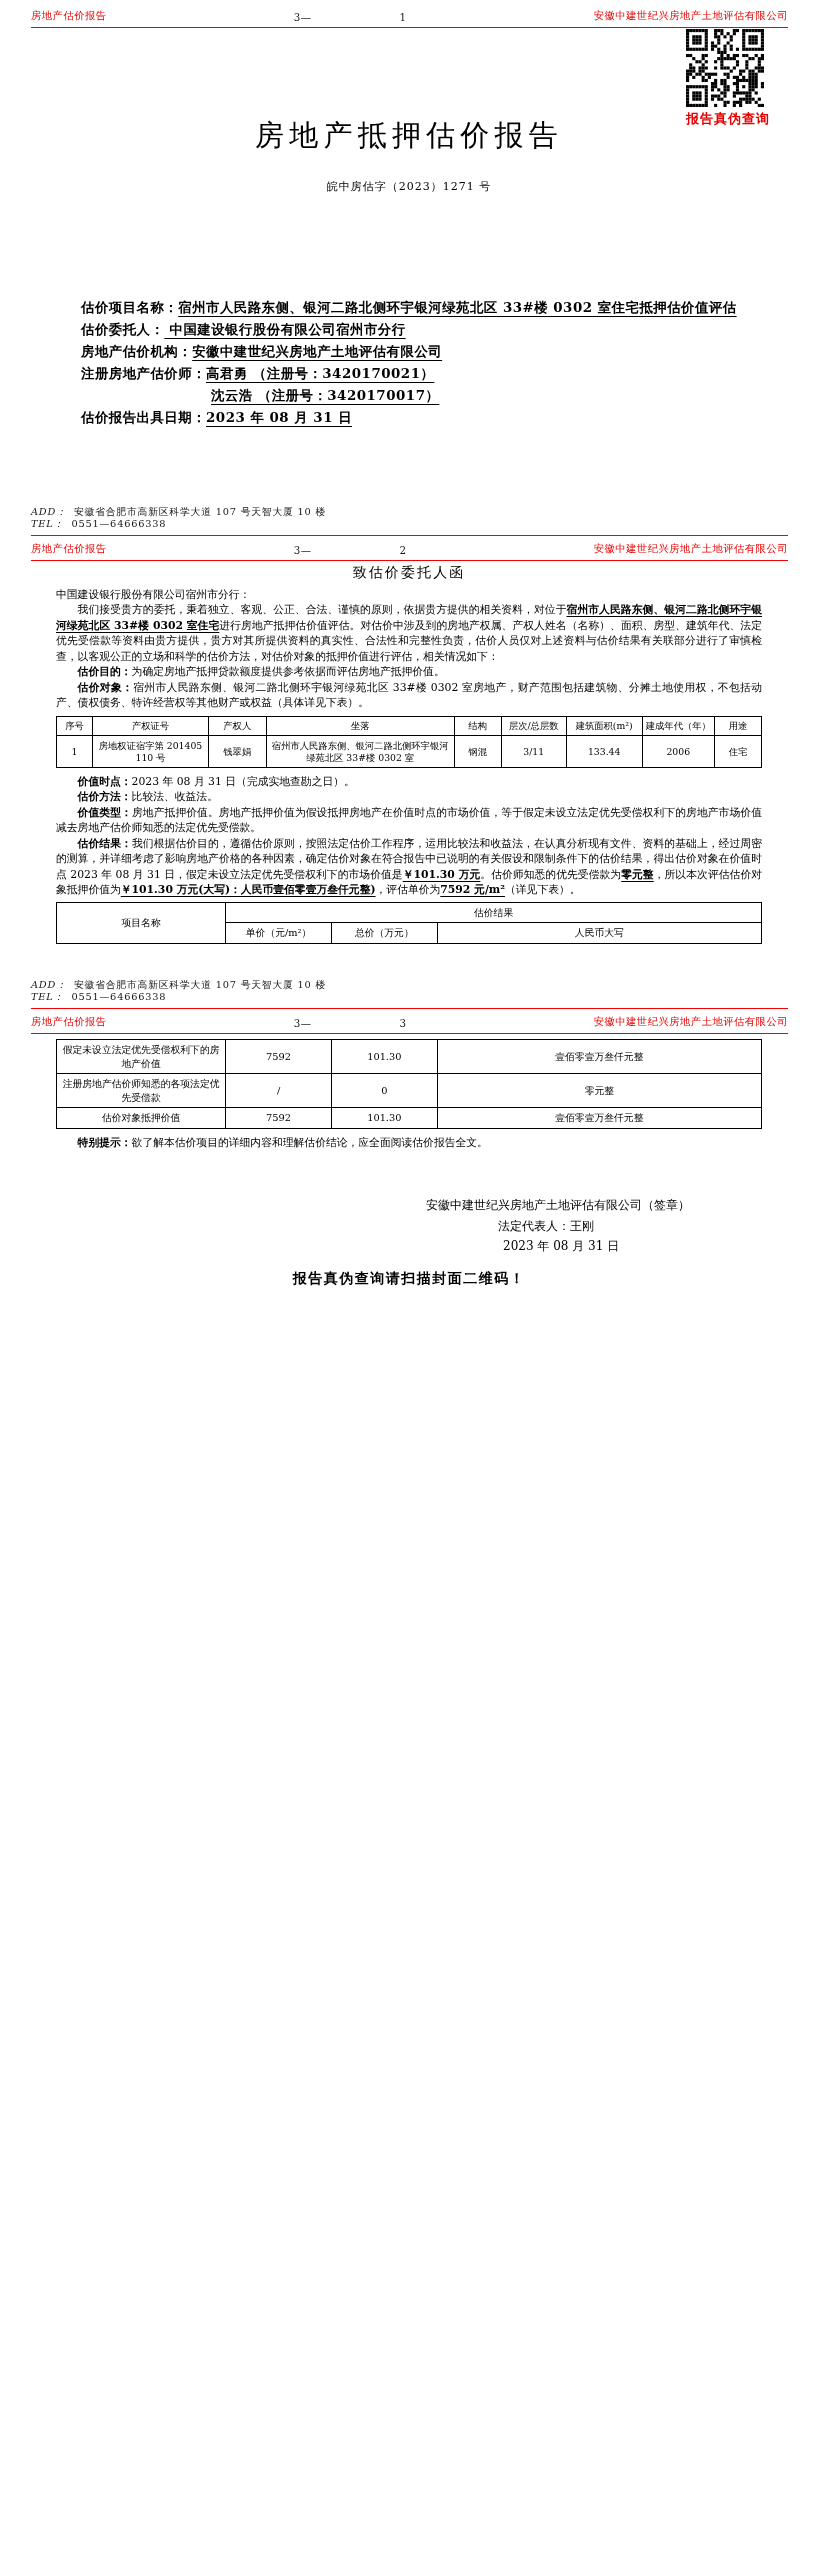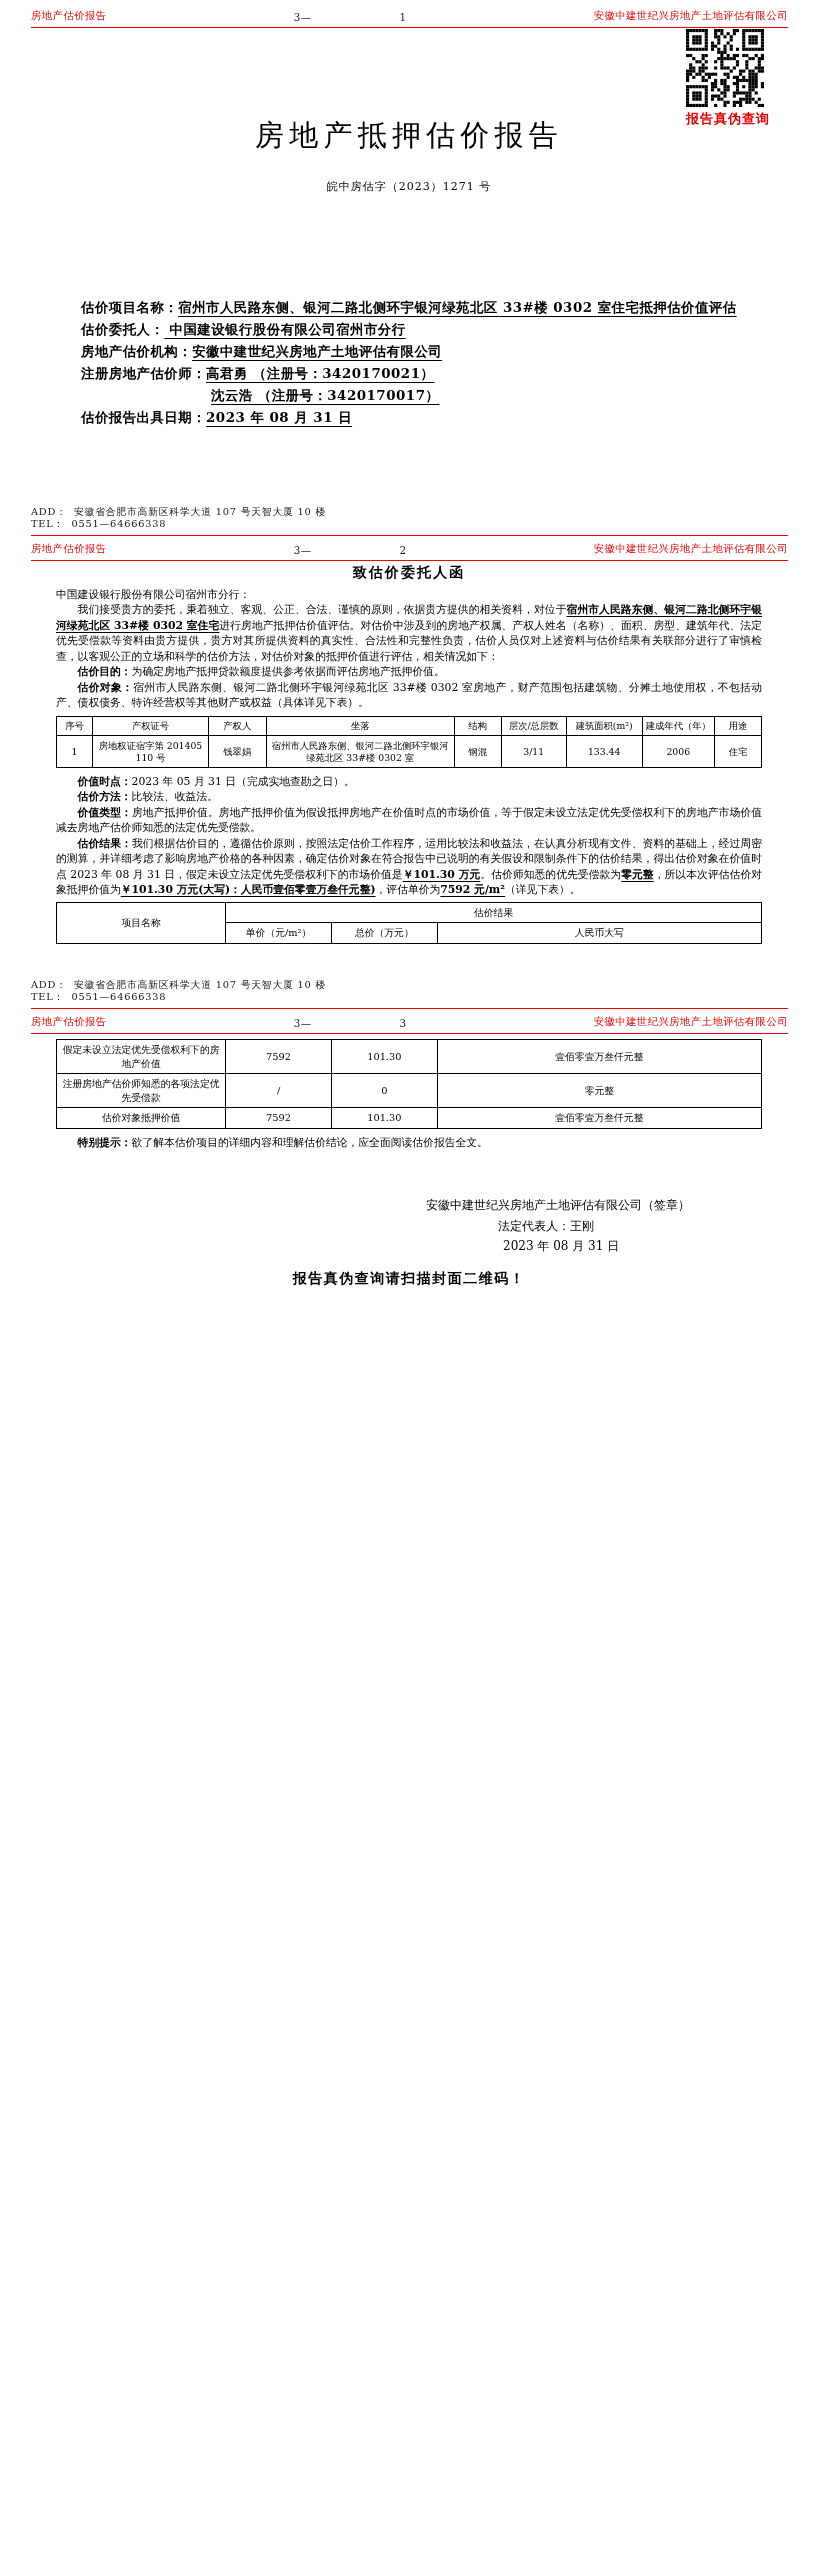--- a/index.html
+++ b/index.html
@@ -14,38 +14,38 @@
     padding-bottom:3.6px;border-bottom:1.5px solid #f20000;
     font-size:10.3px;letter-spacing:0.5px;
   }
   .ph-doc,.ph-company{color:#e60000;}
   .ph-center{display:flex;gap:88px;color:#1a1a1a;}
   .page-footer{
     position:absolute;left:31px;right:30px;
     padding-bottom:4.6px;border-bottom:1.5px solid #f20000;
     font-size:9.8px;line-height:12.4px;color:#161616;letter-spacing:0.8px;
   }
-  .pf-label{margin-right:7.2px;}
+  .pf-label{margin-right:7.2px;font-style:italic;}
   
   .qr-block{position:absolute;top:29px;left:686px;width:78px;text-align:center;}
   .qr-code{width:78px;height:78px;background:#fff;}
   .qr-caption{margin-top:3.1px;font-size:13px;color:#e60000;font-weight:700;letter-spacing:1px;white-space:nowrap;}
   .report-title{position:absolute;top:116px;left:0;width:100%;text-align:center;
     font-size:29px;font-weight:400;letter-spacing:5.2px;}
   .doc-number{position:absolute;top:179px;left:0;width:100%;text-align:center;
     font-size:11px;letter-spacing:1px;}
   .cover-form{position:absolute;top:297px;left:81px;right:77px;
     font-size:13.4px;line-height:20px;font-weight:700;letter-spacing:0.5px;text-align:justify;}
   .cover-field{margin-bottom:2px;}
   .f-value{text-decoration:underline;text-underline-offset:3.6px;}
   .indent-appraiser{padding-left:130px;}
   
   .letter-section{position:absolute;top:565px;left:56px;right:56px;
     font-size:10.8px;line-height:15.5px;text-align:justify;}
-  .letter-title{text-align:center;font-size:14px;font-weight:700;letter-spacing:2.1px;margin-bottom:6.2px;}
+  .letter-title{text-align:center;font-size:14px;font-weight:400;letter-spacing:2.1px;margin-bottom:6.2px;}
   .salutation{font-weight:400;}
   .para{margin:0;text-indent:2em;}
   .b{font-weight:700;}
   .em{font-weight:700;text-decoration:underline;text-underline-offset:2.6px;}
   
   .tbl{width:100%;border-collapse:collapse;table-layout:fixed;text-align:center;}
   .tbl td{border:0.8px solid #000;padding:3.1px 3.1px;vertical-align:middle;word-break:break-all;}
   .property-table{margin:5.2px 0;font-size:9.3px;line-height:12.4px;}
   .result-table-head{margin-top:4.1px;font-size:9.8px;line-height:13.4px;}
   .result-table-body{font-size:9.8px;line-height:13.4px;}
@@ -441,21 +441,21 @@
         <td>宿州市人民路东侧、银河二路北侧环宇银河绿苑北区 33#楼 0302 室</td>
         <td>钢混</td>
         <td>3/11</td>
         <td>133.44</td>
         <td>2006</td>
         <td>住宅</td>
       </tr>
     </tbody>
       </table>
 
-    <p class="para"><span class="b">价值时点：</span><span>2023 年 05 月 31 日（完成实地查勘之日）。</span></p>
+    <p class="para"><span class="b">价值时点：</span><span>2023 年 08 月 31 日（完成实地查勘之日）。</span></p>
 
     <p class="para"><span class="b">估价方法：</span><span>比较法、收益法。</span></p>
 
     <p class="para"><span class="b">价值类型：</span><span>房地产抵押价值。房地产抵押价值为假设抵押房地产在价值时点的市场价值，等于假定未设立法定优先受偿权利下的房地产市场价值减去房地产估价师知悉的法定优先受偿款。</span></p>
 
     <p class="para"><span class="b">估价结果：</span><span>我们根据估价目的，遵循估价原则，按照法定估价工作程序，运用比较法和收益法，在认真分析现有文件、资料的基础上，经过周密的测算，并详细考虑了影响房地产价格的各种因素，确定估价对象在符合报告中已说明的有关假设和限制条件下的估价结果，得出估价对象在价值时点 2023 年 08 月 31 日，假定未设立法定优先受偿权利下的市场价值是</span><span class="em">￥101.30 万元</span><span>。估价师知悉的优先受偿款为</span><span class="em">零元整</span><span>，所以本次评估估价对象抵押价值为</span><span class="em">￥101.30 万元(大写)：人民币壹佰零壹万叁仟元整)</span><span>，评估单价为</span><span class="em">7592 元/m²</span><span>（详见下表）。</span></p>
 
     <table class="tbl result-table-head">
       <colgroup>
         <col style="width:24%">

